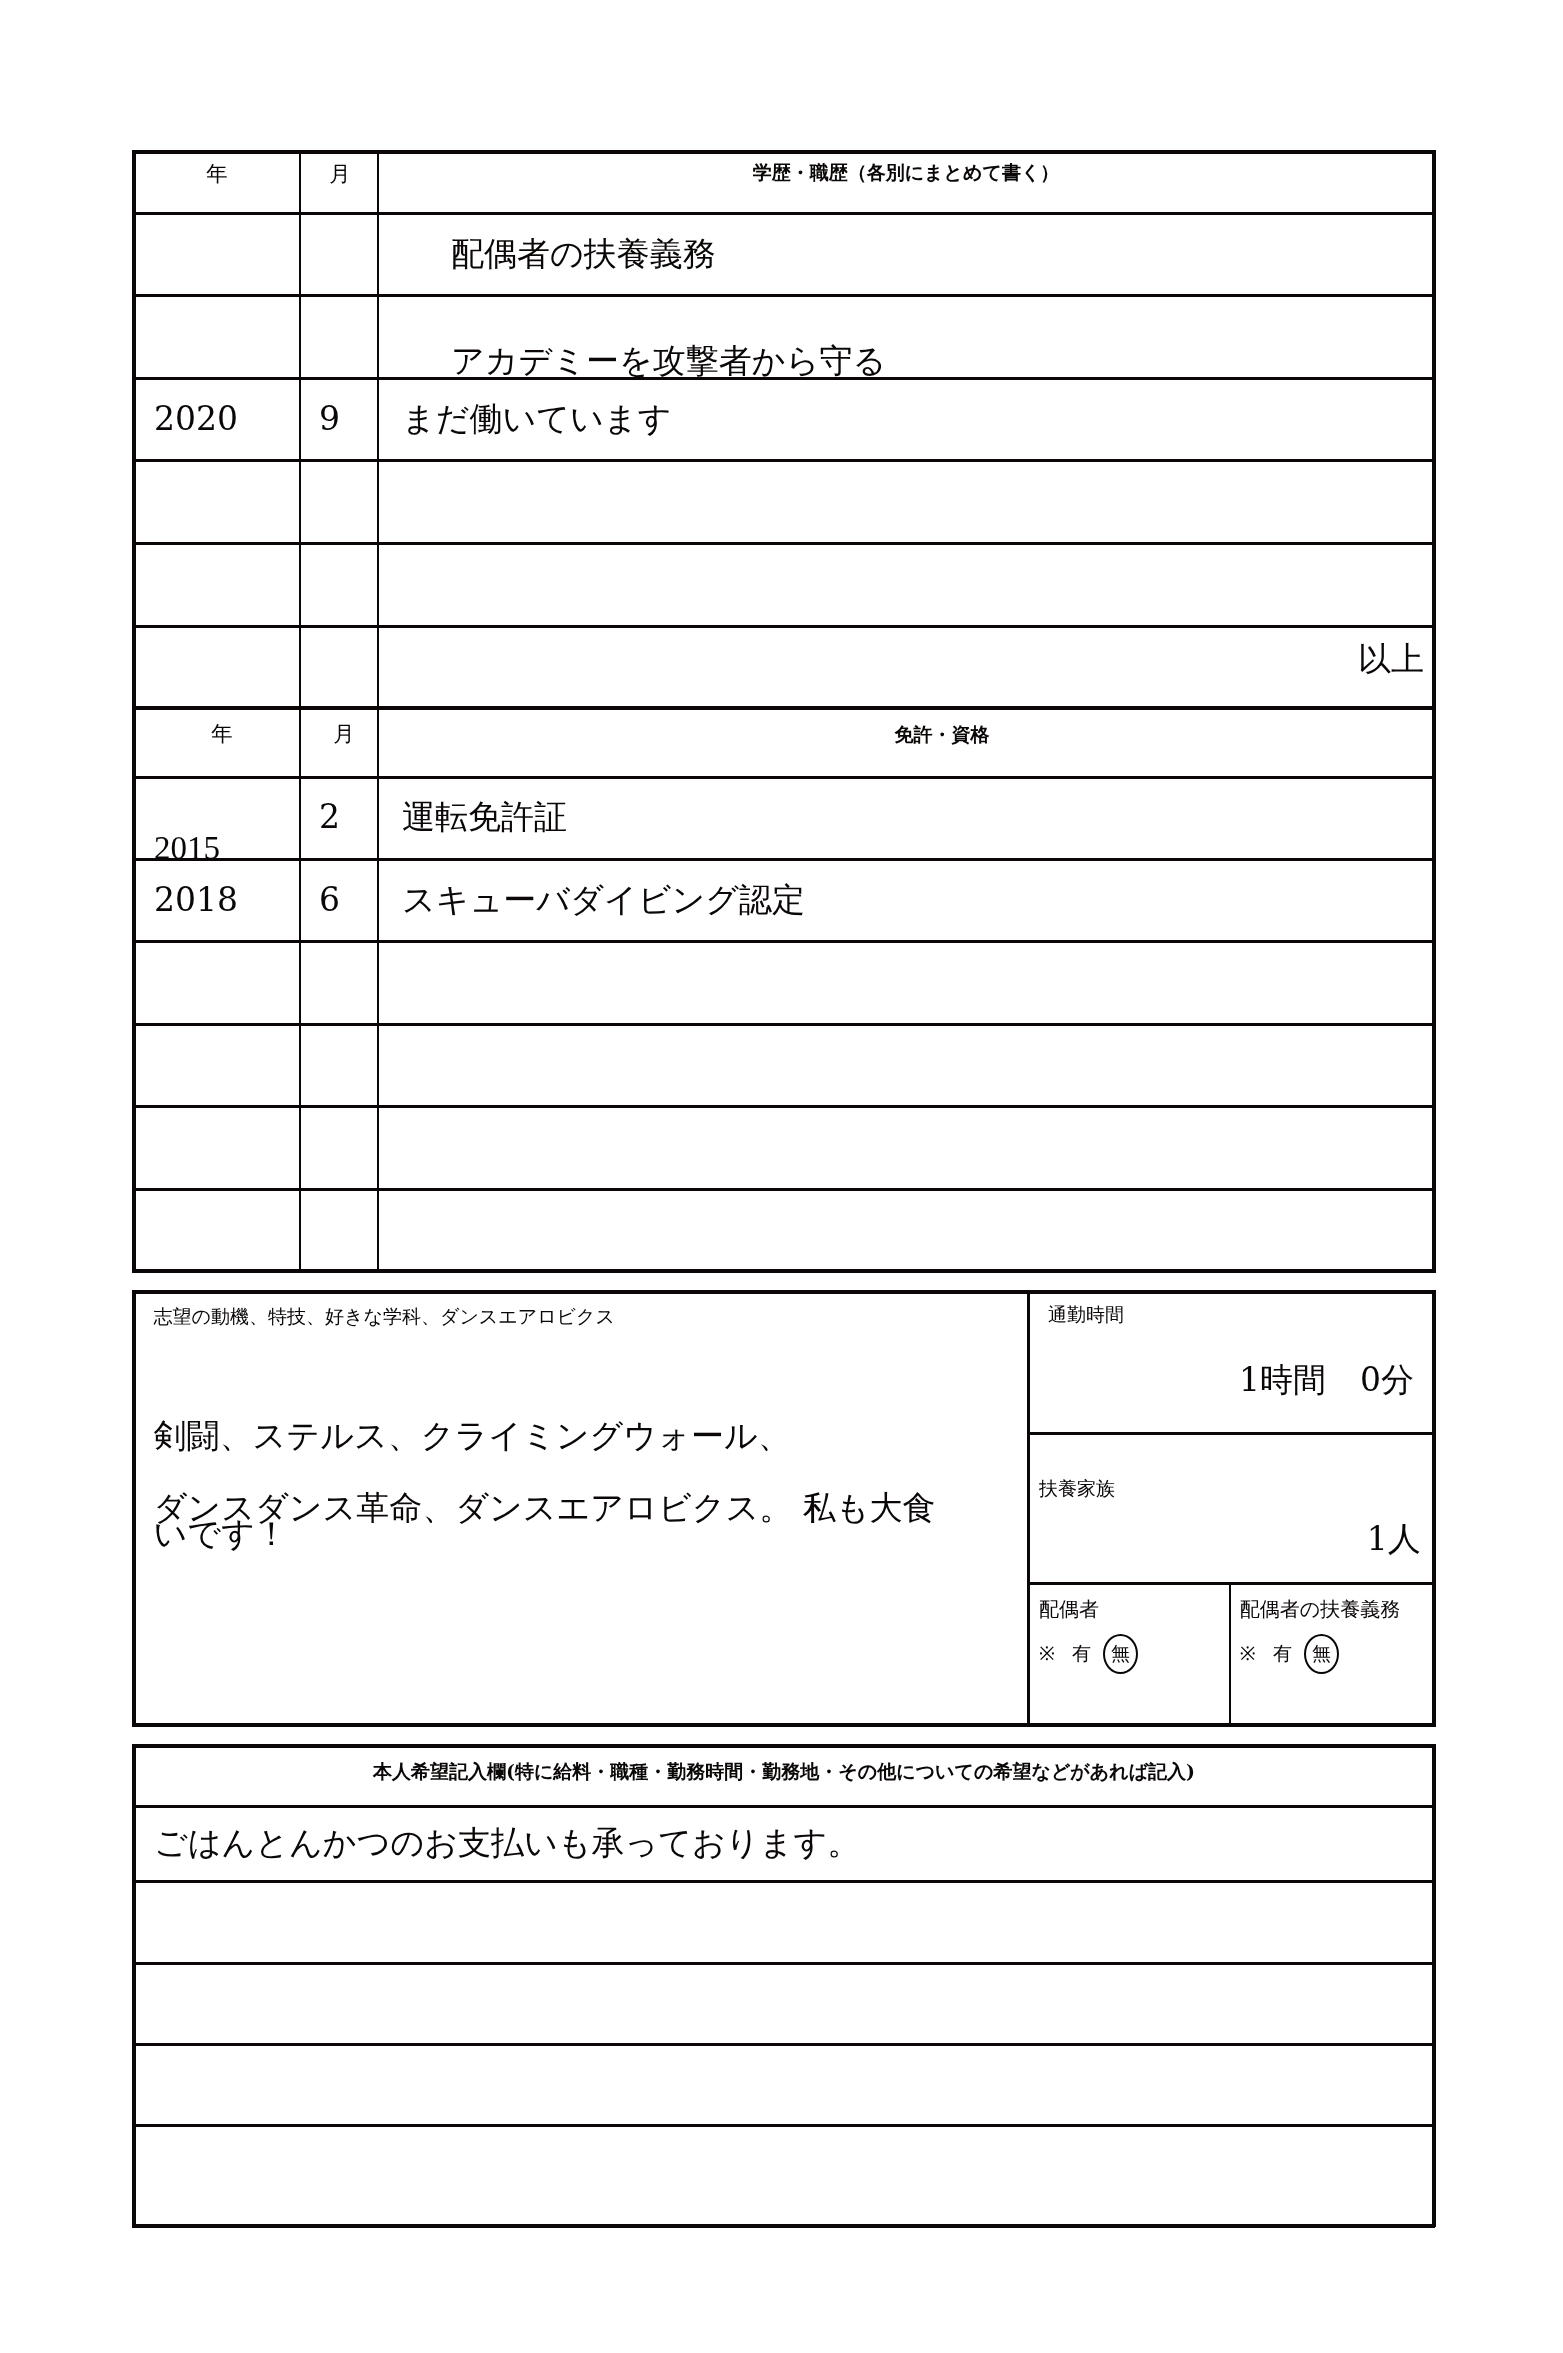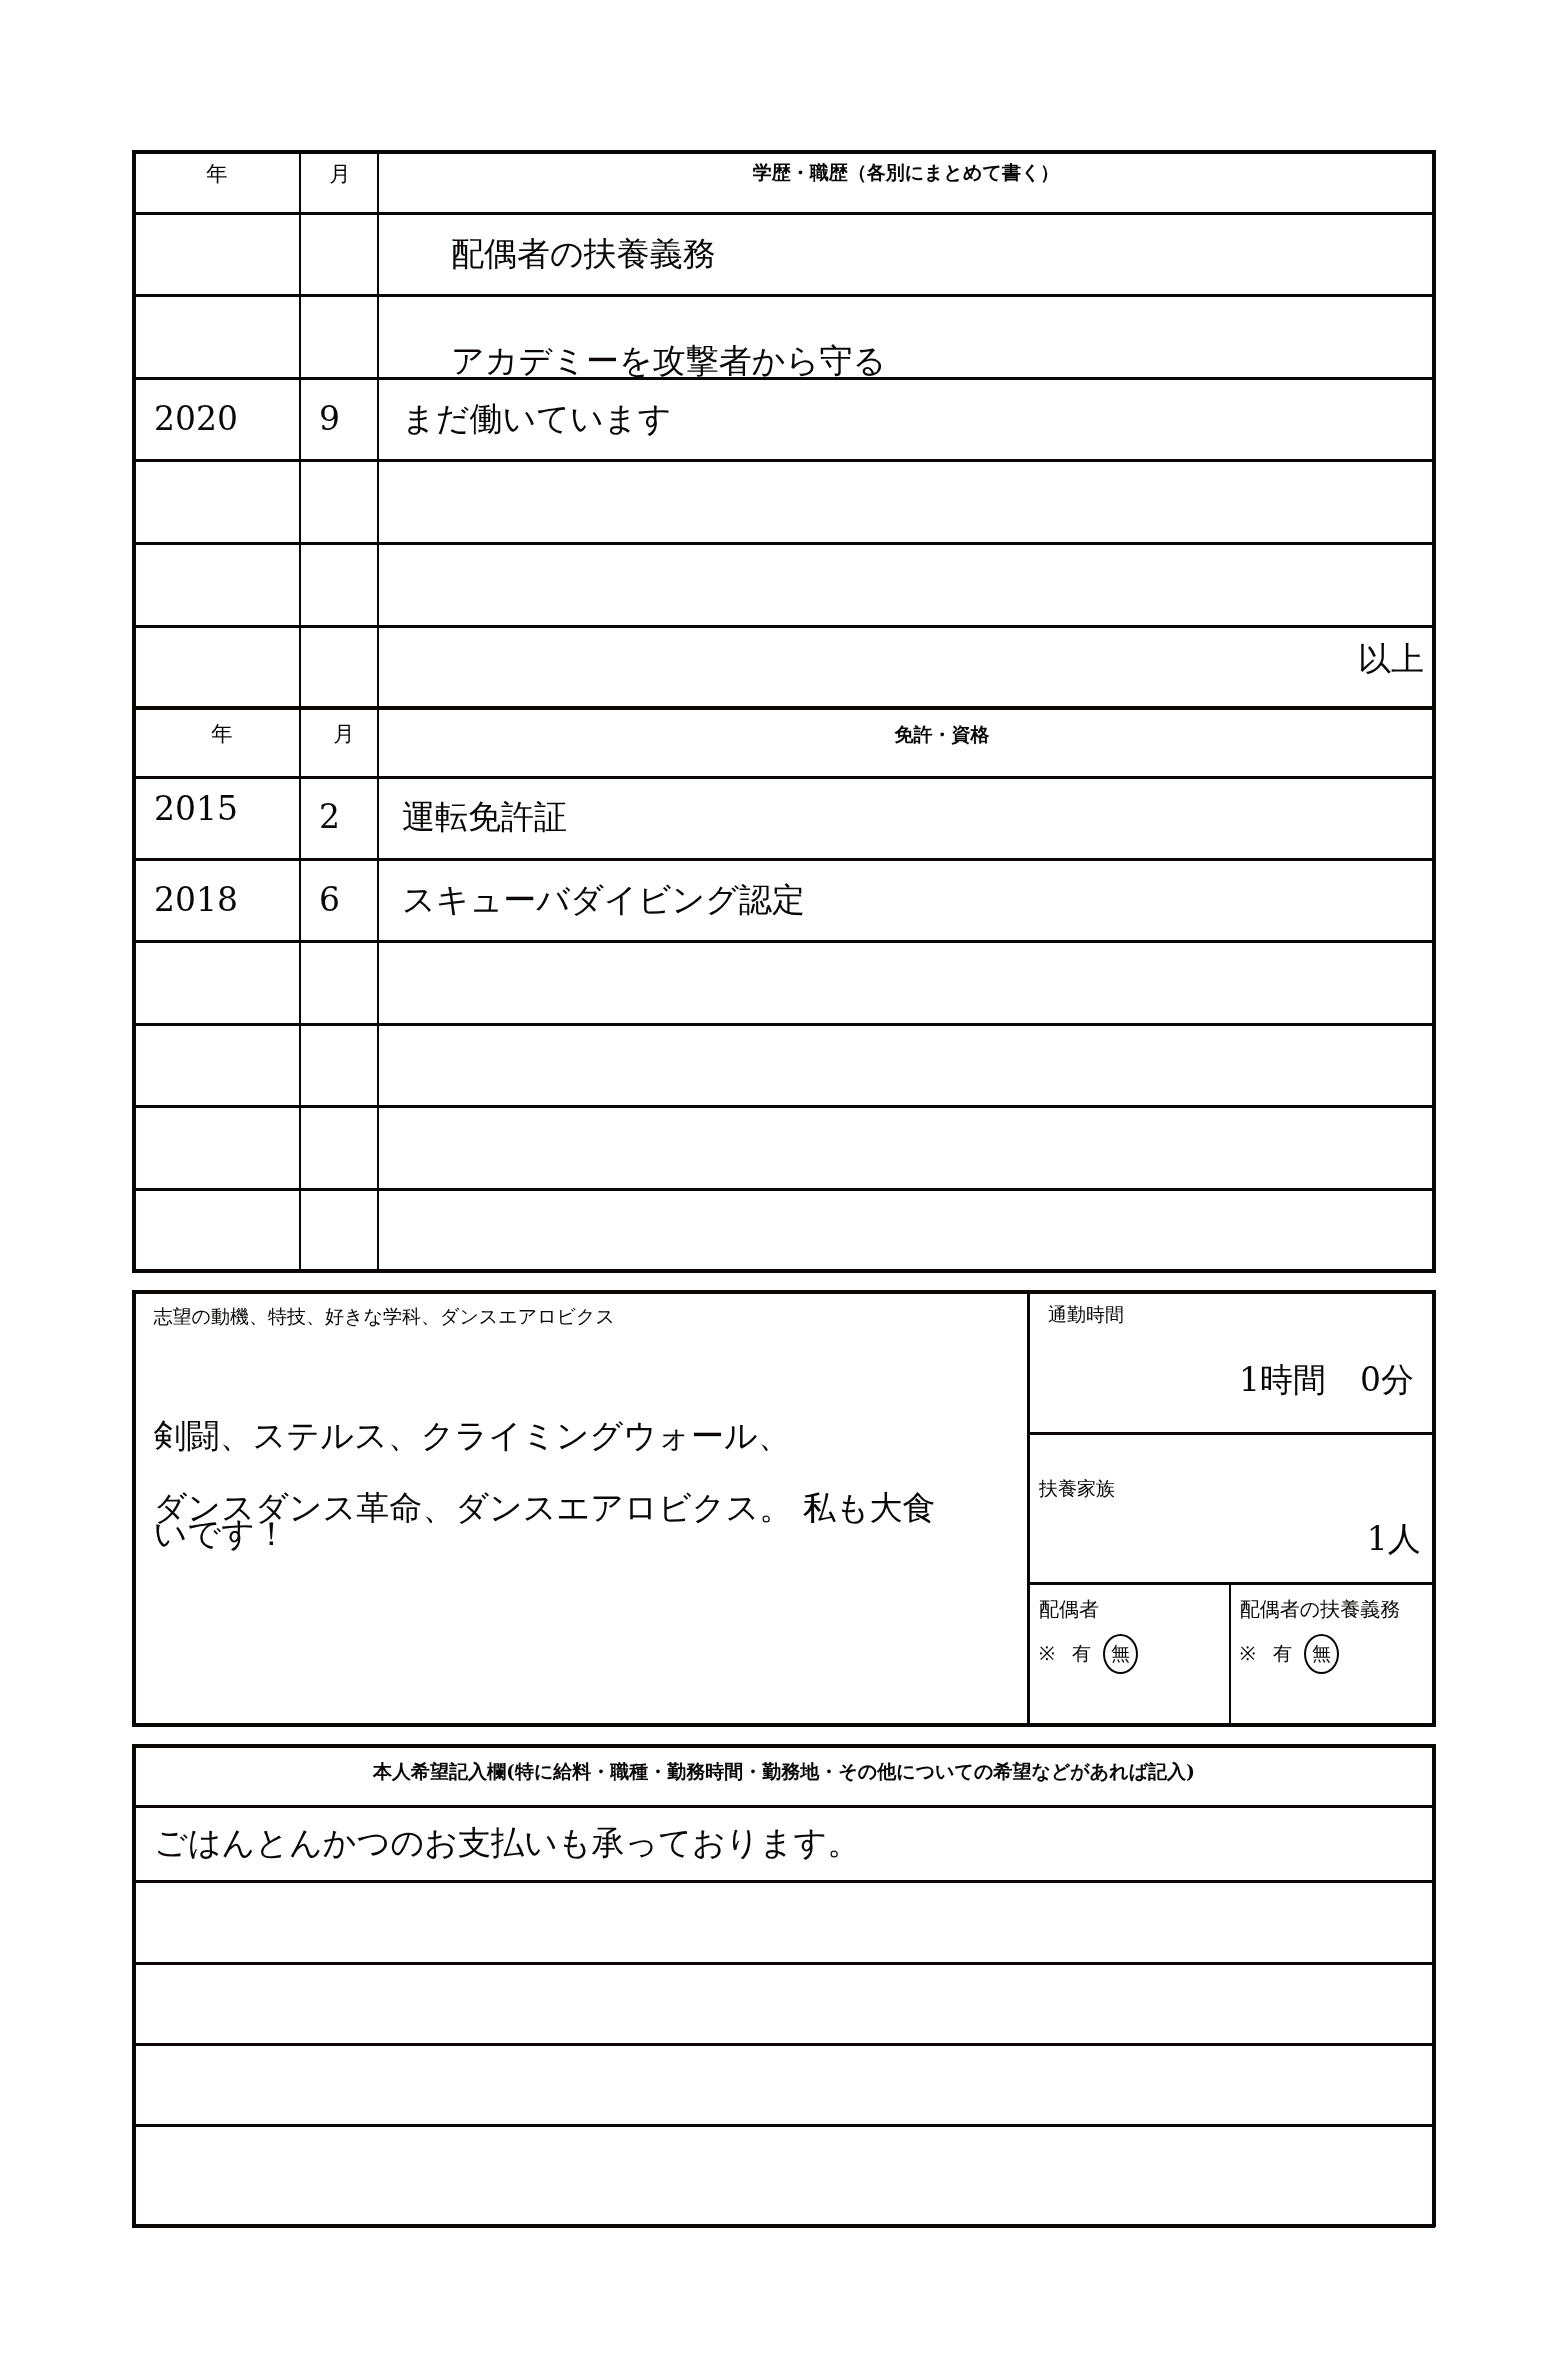--- a/index.html
+++ b/index.html
@@ -79,21 +79,21 @@
     <span class="txt big" style="left:319px; top:650px;"></span>
     <span class="txt big" style="left:402px; top:650px;"></span>
   </div>
   <span class="txt big" style="right:139px; top:642px;">以上</span>
 
   <span class="txt mid center" style="left:222px; top:723px;">年</span>
   <span class="txt mid center" style="left:344px; top:723px;">月</span>
   <span class="txt small center" style="left:906px; top:725px;margin-left:36px;">免許・資格</span>
 
   <div>
-    <span class="txt big" style="left:154px; top:792px;">2015</span>
+    <span class="txt big" style="left:154px; top:832px;font-family:Liberation Serif, serif;">2015</span>
     <span class="txt big" style="left:319px; top:800px;">2</span>
     <span class="txt big" style="left:402px; top:800px;">運転免許証</span>
   </div>
   <div>
     <span class="txt big" style="left:154px; top:883px;">2018</span>
     <span class="txt big" style="left:319px; top:883px;">6</span>
     <span class="txt big" style="left:402px; top:883px;">スキューバダイビング認定</span>
   </div>
   <div>
     <span class="txt big" style="left:154px; top:965px;"></span>

